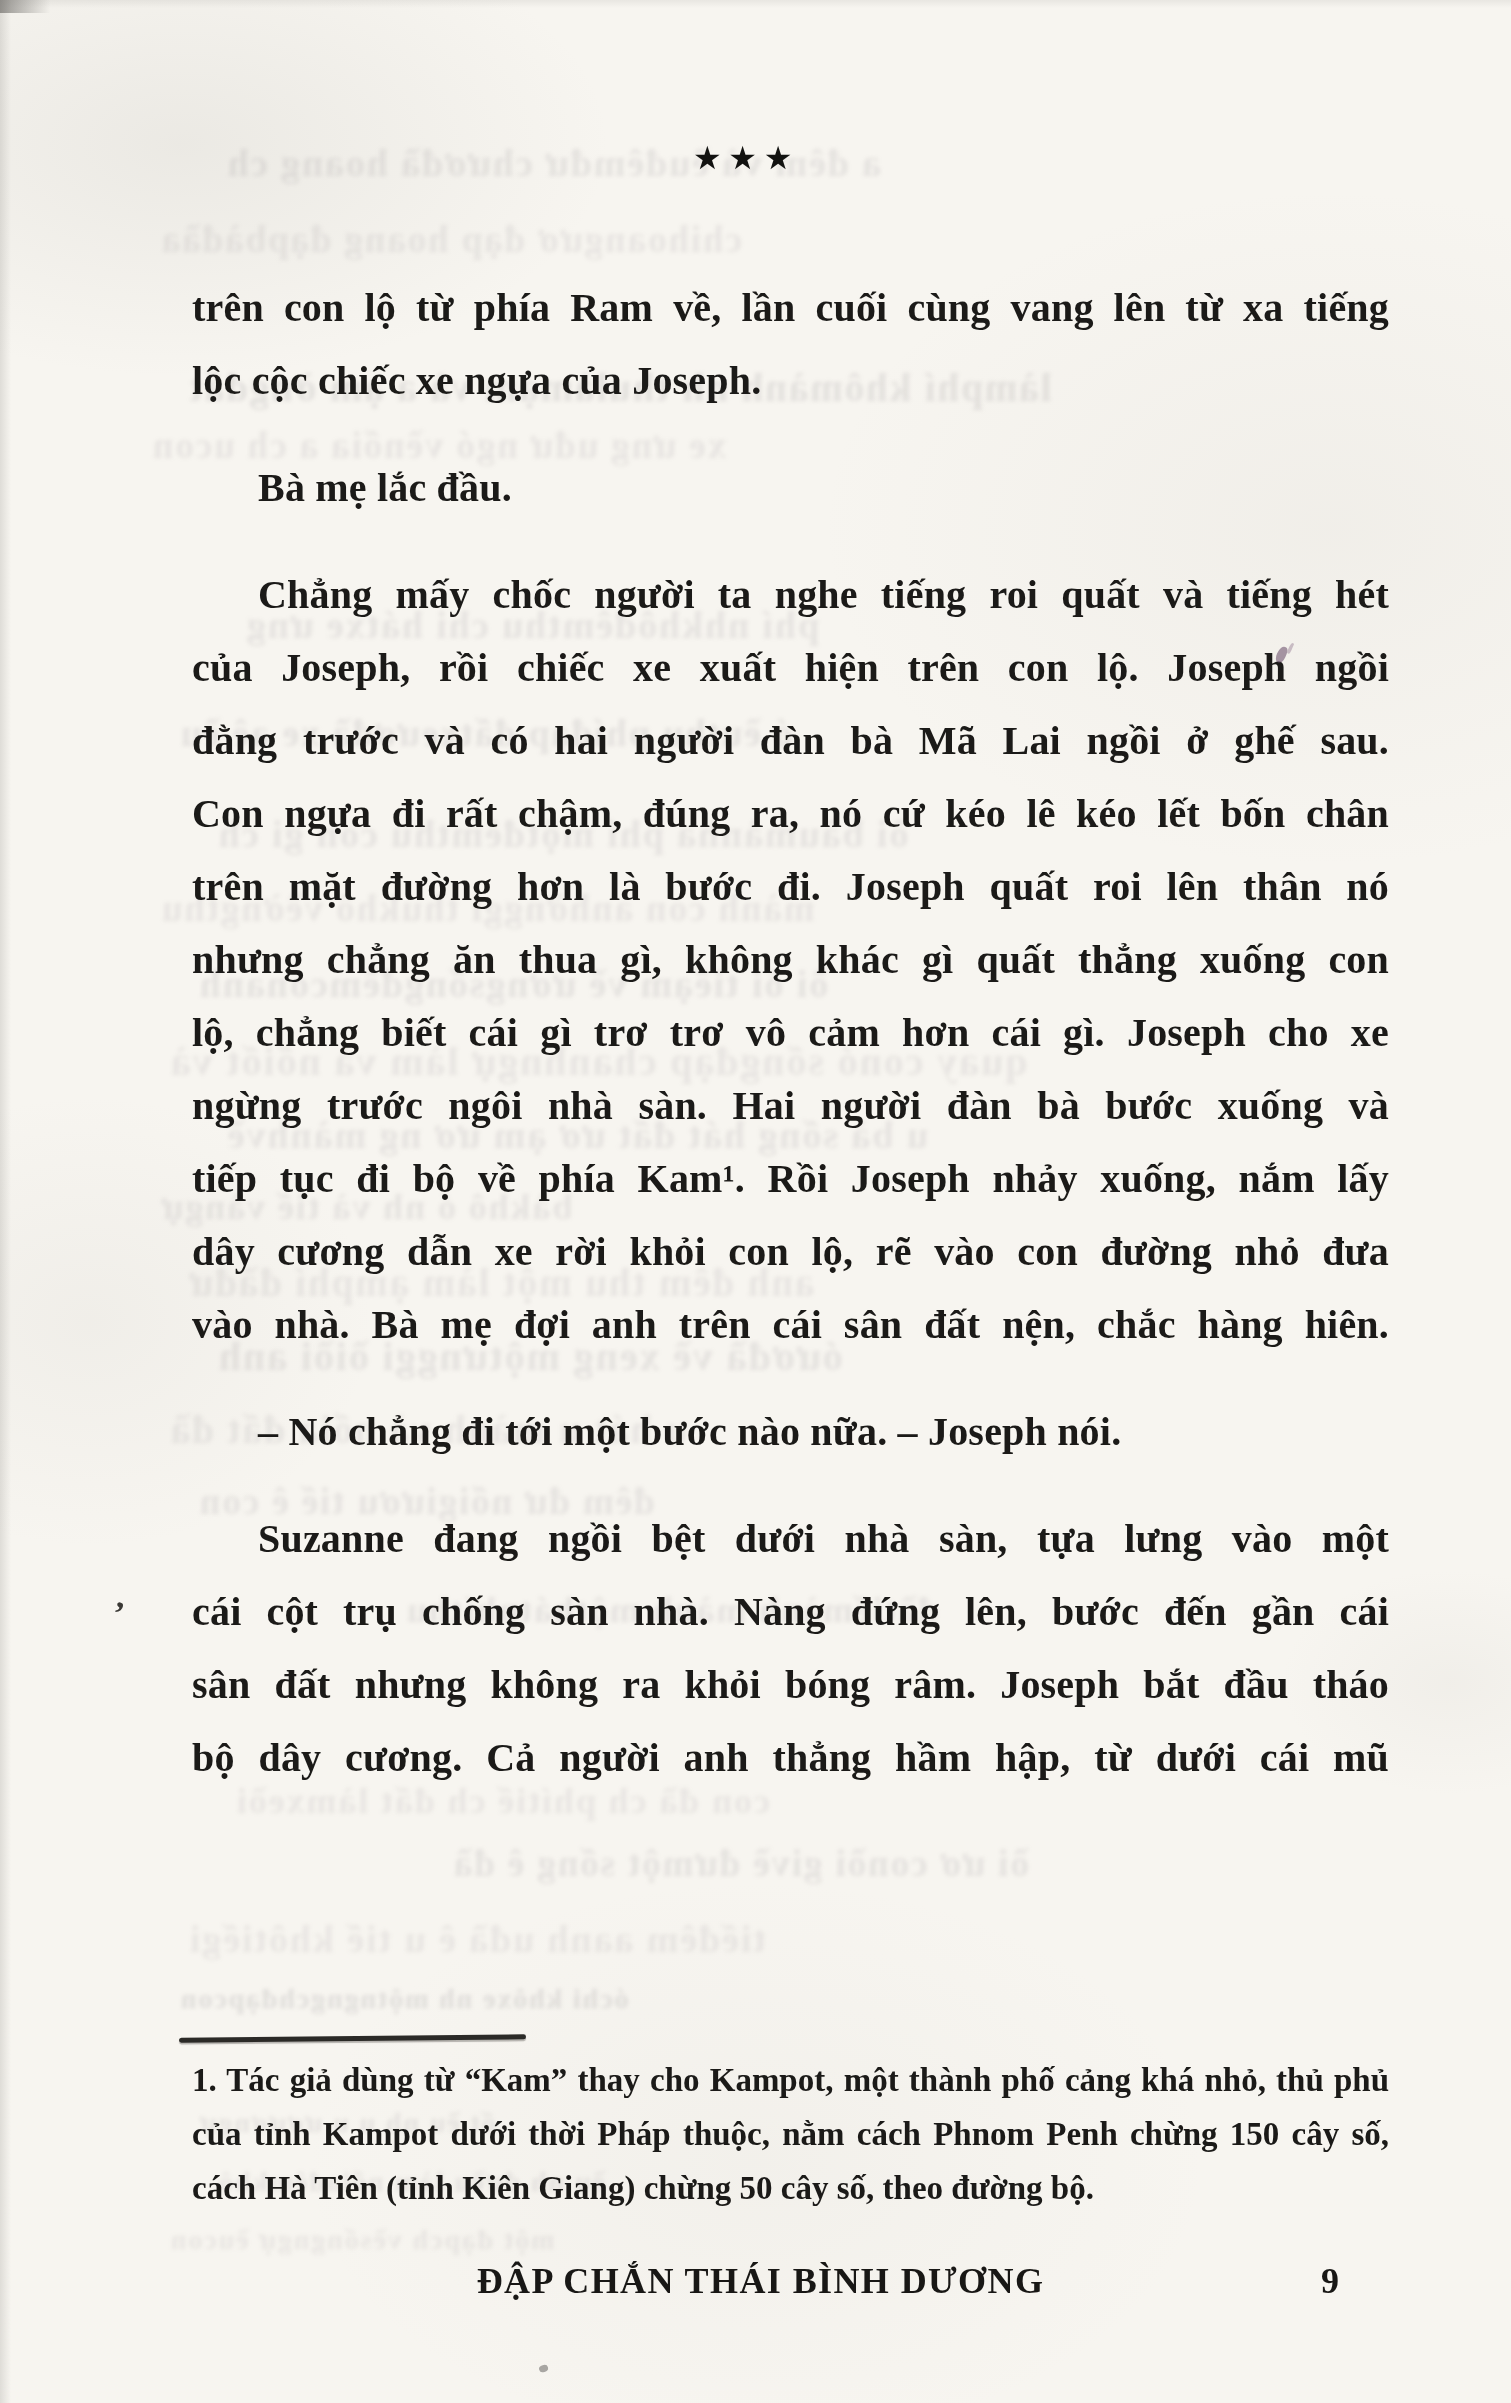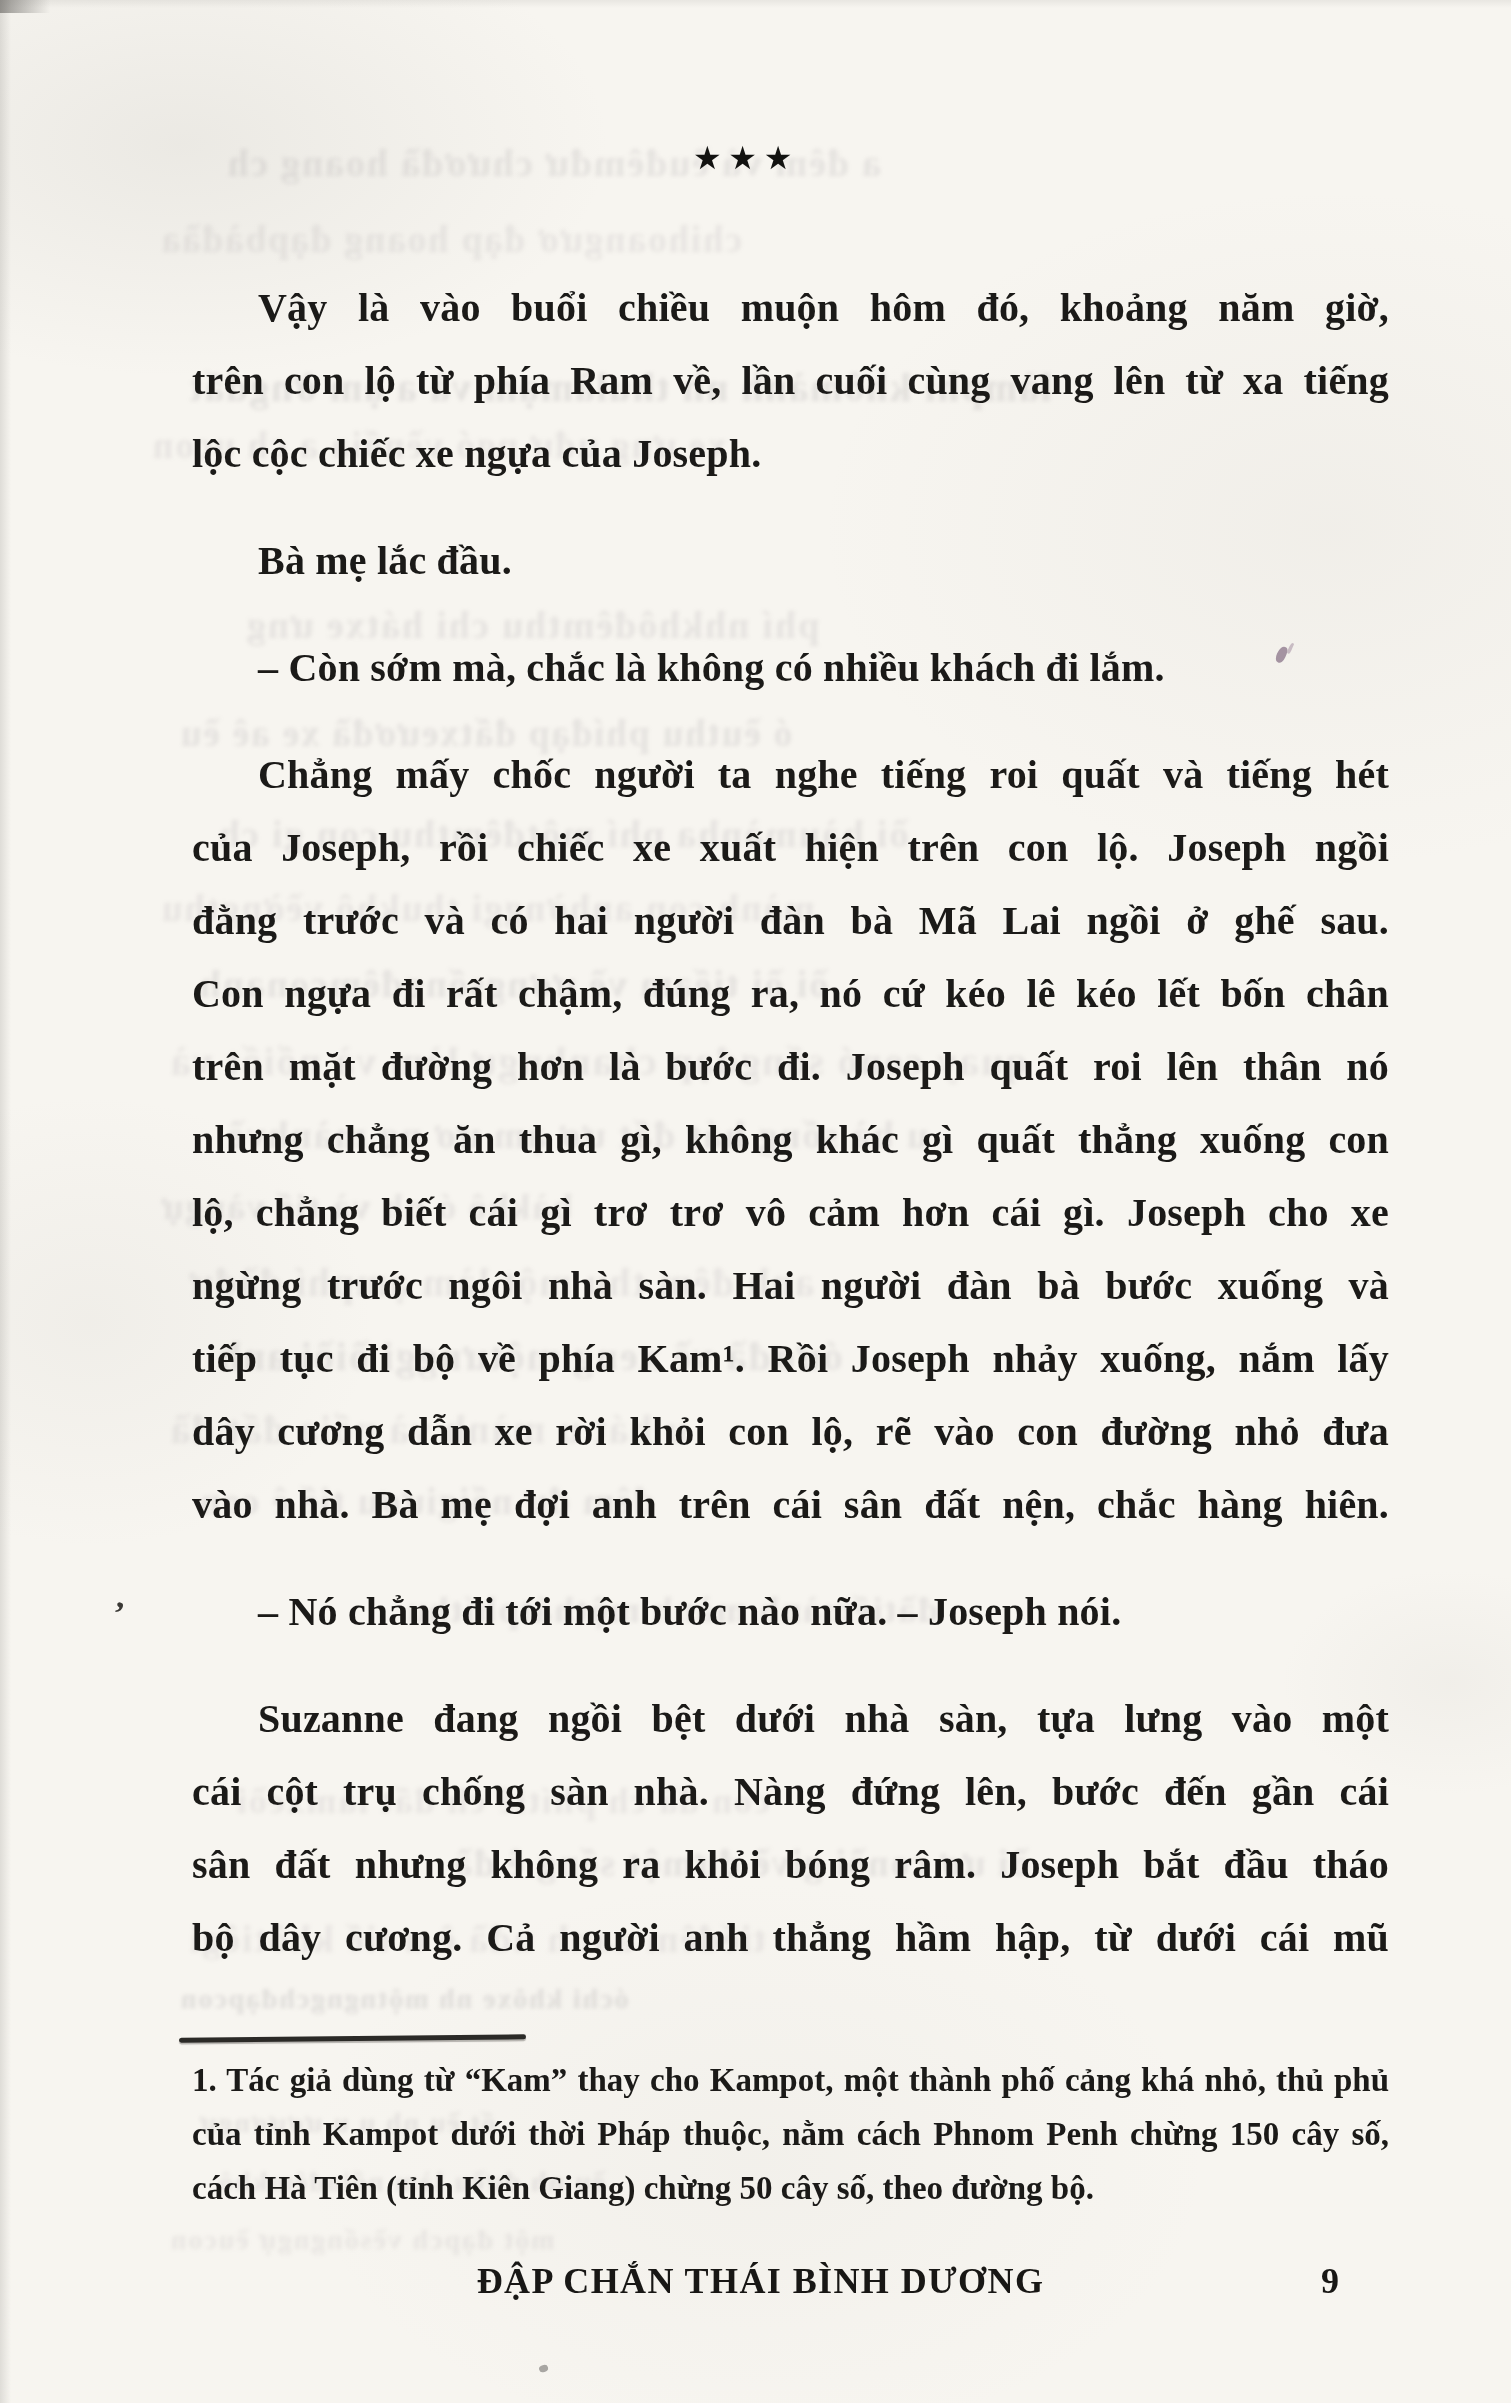--- a/index.html
+++ b/index.html
@@ -125,29 +125,25 @@
       <div class="bleed-line" style="left: 169px; top: 2224px; font-size: 28px; color: rgba(108, 100, 106, 0.11);">một đạpch vềsốngngự ềucon</div>
     </div>
   <div class="edge-left"></div>
   <div class="edge-top"></div>
   <div class="corner-smudge"></div>
 
   <div class="stars">★★★</div>
 
   <div class="body-text" id="body-paragraphs">
       <div class="paragraph">
-        <div class="line first">Vậy là vào buổi chiều muộn hôm đó, khoảng năm giờ,</div>
         <div class="line">trên con lộ từ phía Ram về, lần cuối cùng vang lên từ xa tiếng</div>
         <div class="line flush">lộc cộc chiếc xe ngựa của Joseph.</div>
       </div>
       <div class="paragraph">
         <div class="line first flush">Bà mẹ lắc đầu.</div>
-      </div>
-      <div class="paragraph">
-        <div class="line first flush">– Còn sớm mà, chắc là không có nhiều khách đi lắm.</div>
       </div>
       <div class="paragraph">
         <div class="line first">Chẳng mấy chốc người ta nghe tiếng roi quất và tiếng hét</div>
         <div class="line">của Joseph, rồi chiếc xe xuất hiện trên con lộ. Joseph ngồi</div>
         <div class="line">đằng trước và có hai người đàn bà Mã Lai ngồi ở ghế sau.</div>
         <div class="line">Con ngựa đi rất chậm, đúng ra, nó cứ kéo lê kéo lết bốn chân</div>
         <div class="line">trên mặt đường hơn là bước đi. Joseph quất roi lên thân nó</div>
         <div class="line">nhưng chẳng ăn thua gì, không khác gì quất thẳng xuống con</div>
         <div class="line">lộ, chẳng biết cái gì trơ trơ vô cảm hơn cái gì. Joseph cho xe</div>
         <div class="line">ngừng trước ngôi nhà sàn. Hai người đàn bà bước xuống và</div>

